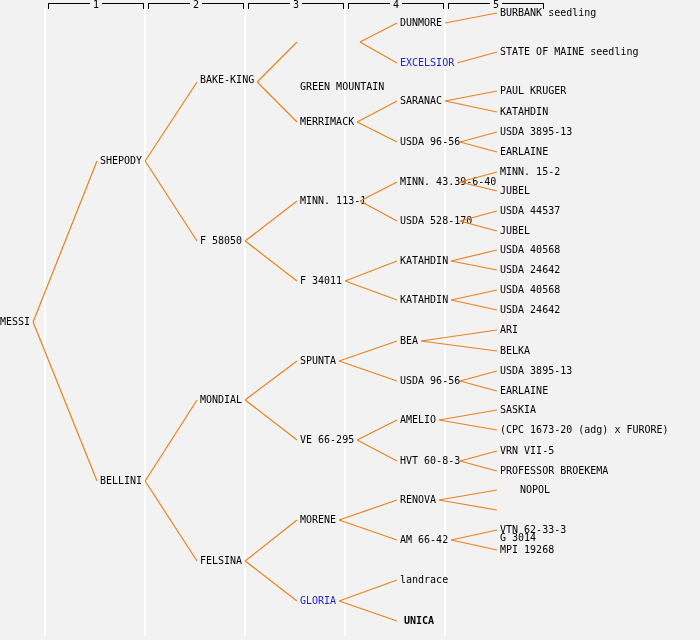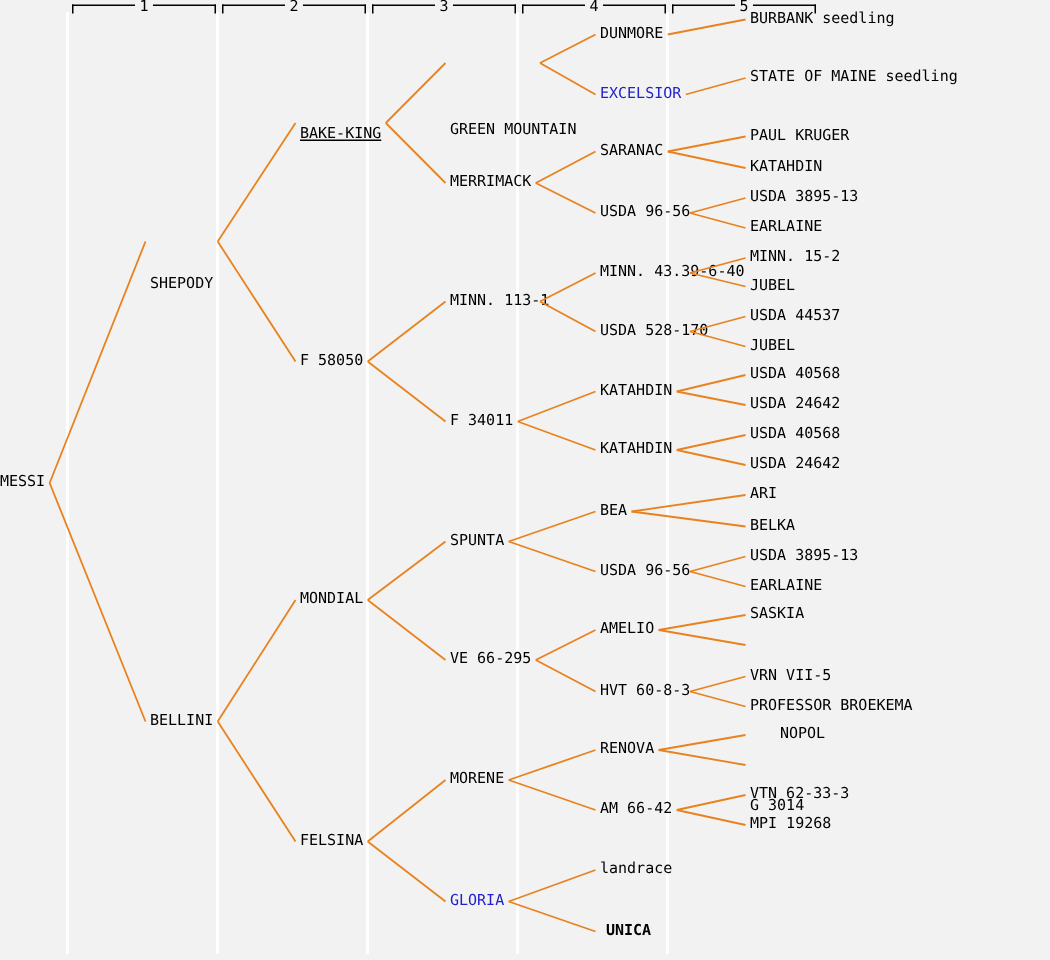--- a/index.html
+++ b/index.html
@@ -98,22 +98,22 @@
       <line x1="439.12" y1="500" x2="497" y2="510" stroke="#e8821e" stroke-width="1.2"></line>
       <line x1="339.12" y1="520" x2="397" y2="540" stroke="#e8821e" stroke-width="1.2"></line>
       <line x1="451.15999999999997" y1="540" x2="497" y2="530" stroke="#e8821e" stroke-width="1.2"></line>
       <line x1="451.15999999999997" y1="540" x2="497" y2="550" stroke="#e8821e" stroke-width="1.2"></line>
       <line x1="245.14" y1="561" x2="297" y2="601" stroke="#e8821e" stroke-width="1.2"></line>
       <line x1="339.12" y1="601" x2="397" y2="580" stroke="#e8821e" stroke-width="1.2"></line>
       <line x1="339.12" y1="601" x2="397" y2="621" stroke="#e8821e" stroke-width="1.2"></line>
     </svg>
 
 <div class="node" style="left: 0px; top: 316px;">MESSI</div>
-    <div class="node" style="left: 100px; top: 155px; margin-top: 29px;">SHEPODY</div>
-    <div class="node" style="left: 200px; top: 84px; text-decoration: underline;">BAKE-KING</div>
+    <div class="node" style="left: 100px; top: 155px;">SHEPODY</div>
+    <div class="node" style="left: 200px; top: 74px;">BAKE-KING</div>
     <div class="node" style="left: 300px; top: 36px; margin-top: 45px;">GREEN MOUNTAIN</div>
     <div class="node" style="left: 400px; top: 17px;">DUNMORE</div>
     <div class="node" style="left: 500px; top: 7px;">BURBANK seedling</div>
     <div class="node link" style="left: 400px; top: 57px;">EXCELSIOR</div>
     <div class="node" style="left: 500px; top: 46px;">STATE OF MAINE seedling</div>
     <div class="node" style="left: 300px; top: 116px;">MERRIMACK</div>
     <div class="node" style="left: 400px; top: 95px;">SARANAC</div>
     <div class="node" style="left: 500px; top: 85px;">PAUL KRUGER</div>
     <div class="node" style="left: 500px; top: 106px;">KATAHDIN</div>
     <div class="node" style="left: 400px; top: 136px;">USDA 96-56</div>
@@ -139,20 +139,21 @@
     <div class="node" style="left: 300px; top: 355px;">SPUNTA</div>
     <div class="node" style="left: 400px; top: 335px;">BEA</div>
     <div class="node" style="left: 500px; top: 324px;">ARI</div>
     <div class="node" style="left: 500px; top: 345px;">BELKA</div>
     <div class="node" style="left: 400px; top: 375px;">USDA 96-56</div>
     <div class="node" style="left: 500px; top: 365px;">USDA 3895-13</div>
     <div class="node" style="left: 500px; top: 385px;">EARLAINE</div>
     <div class="node" style="left: 300px; top: 434px;">VE 66-295</div>
     <div class="node" style="left: 400px; top: 414px;">AMELIO</div>
     <div class="node" style="left: 500px; top: 404px;">SASKIA</div>
+    <div class="node" style="left: 500px; top: 424px;">(CPC 1673-20 (adg) x FURORE)</div>
     <div class="node" style="left: 400px; top: 455px;">HVT 60-8-3</div>
     <div class="node" style="left: 500px; top: 445px;">VRN VII-5</div>
     <div class="node" style="left: 500px; top: 465px; text-align: center;">PROFESSOR BROEKEMA</div>
     <div class="node" style="left: 200px; top: 555px;">FELSINA</div>
     <div class="node" style="left: 300px; top: 514px;">MORENE</div>
     <div class="node" style="left: 400px; top: 494px;">RENOVA</div>
     <div class="node" style="left: 520px; top: 484px;">NOPOL</div>
     <div class="node" style="left: 500px; top: 532px;">G 3014</div>
     <div class="node" style="left: 400px; top: 534px;">AM 66-42</div>
     <div class="node" style="left: 500px; top: 524px;">VTN 62-33-3</div>

